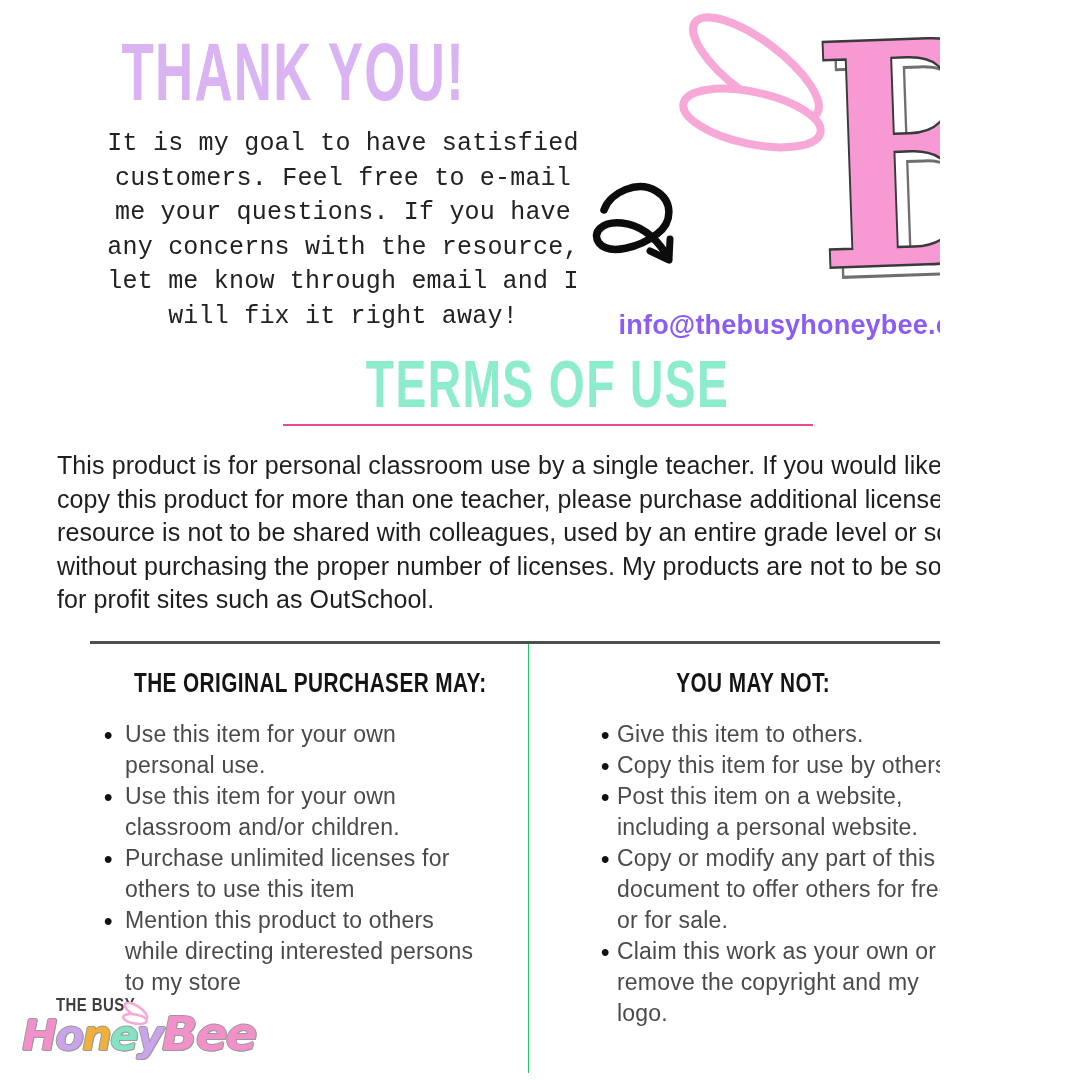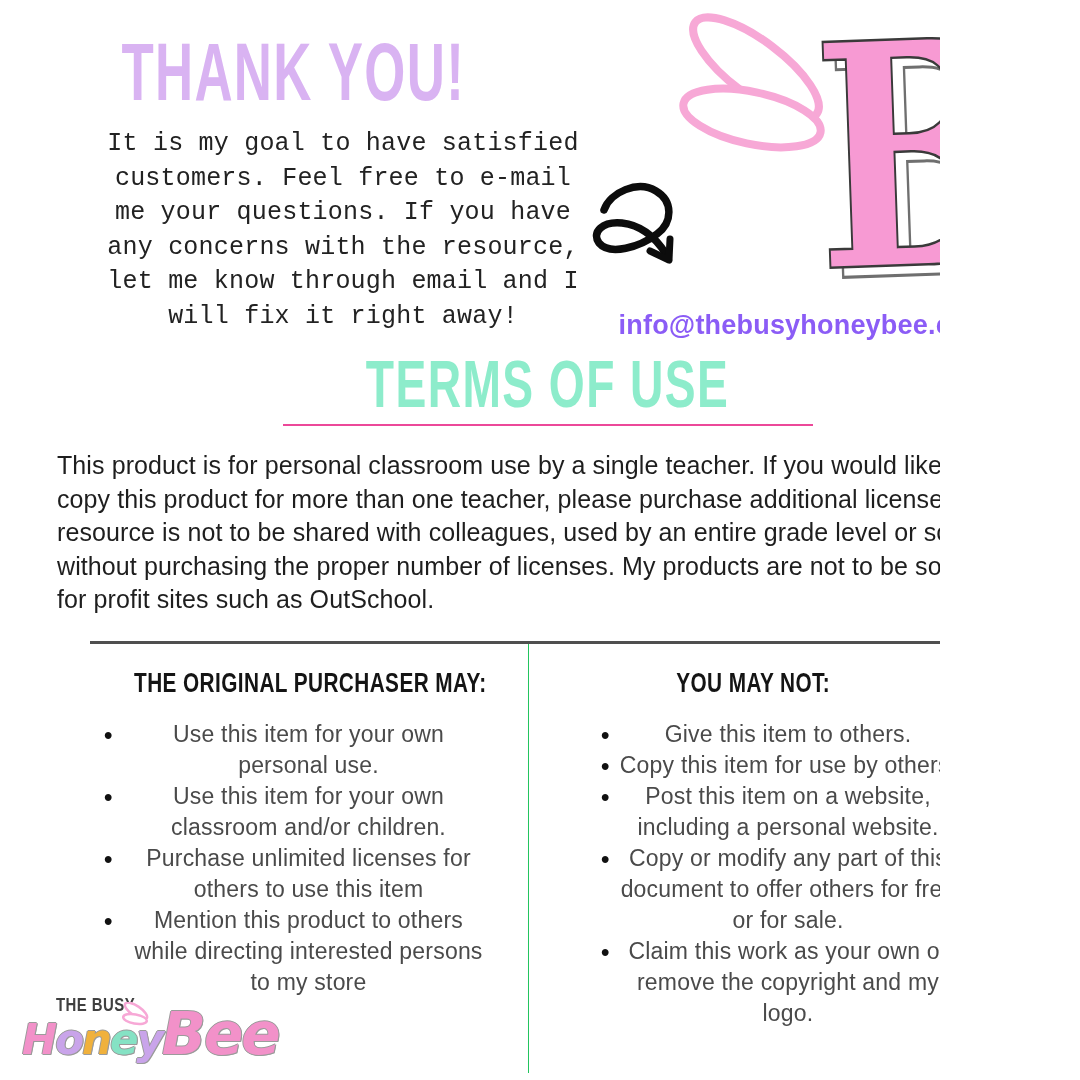--- a/index.html
+++ b/index.html
@@ -58,21 +58,21 @@
   .col-right { width:448px; }
   .col-heading {
     text-align:center; font-size:26px; font-weight:800; letter-spacing:0.5px;
     color:#141414; margin-bottom:20px;
   }
   .col-heading > span { display:inline-block; transform:scale(0.80,1.05); transform-origin:center; white-space:nowrap; }
   .blist { list-style:none; font-size:23px; line-height:31px; color:#4a4a4a; letter-spacing:0.2px; }
   .blist li { position:relative; }
   .col-left  .blist { padding:0 36px 0 35px; }
   .col-right .blist { padding:0 18px 0 88px; }
-  .btext { display:block; text-align:center; }
+  .btext { display:block; text-align:left; }
   .dot {
     position:absolute; top:0; font-size:24px; color:#111; font-weight:700;
   }
   .col-left  .dot { left:-21px; }
   .col-right .dot { left:-16px; }
 
   
   .brand { position:absolute; left:22px; top:995px; width:220px; }
   .brand-top {
     margin-left:34px; font-size:17px; font-weight:800; color:#3f3f3f;
@@ -82,21 +82,21 @@
   .brand-word {
     position:relative; margin-top:-3px; font-size:42px; line-height:44px;
     font-weight:700; font-style:italic; letter-spacing:-2px; white-space:nowrap;
     font-family:"DejaVu Sans", sans-serif;
   }
   .brand-word span { text-shadow:1px 0 0 #9b9b9b, -1px 0 0 #9b9b9b, 0 1px 0 #9b9b9b, 0 -1px 0 #9b9b9b, 1px 1px 0 #9b9b9b; }
   .c-pink { color:#f291c9; }
   .c-lav  { color:#c9a4ea; }
   .c-gold { color:#f0b13c; }
   .c-mint { color:#85e2c4; }
-  .bee-part { font-size:58px; }
+  .bee-part { font-size:47px; }
   .mini-wings { position:absolute; left:100px; top:-10px; }
 </style>
 </head>
 <body>
 
 <div class="page">
 
   <h1 class="thank-title">THANK YOU!</h1>
 
   <p class="thank-msg">It is my goal to have satisfied customers. Feel free to e-mail me your questions. If you have any concerns with the resource, let me know through email and I will fix it right away!</p>

